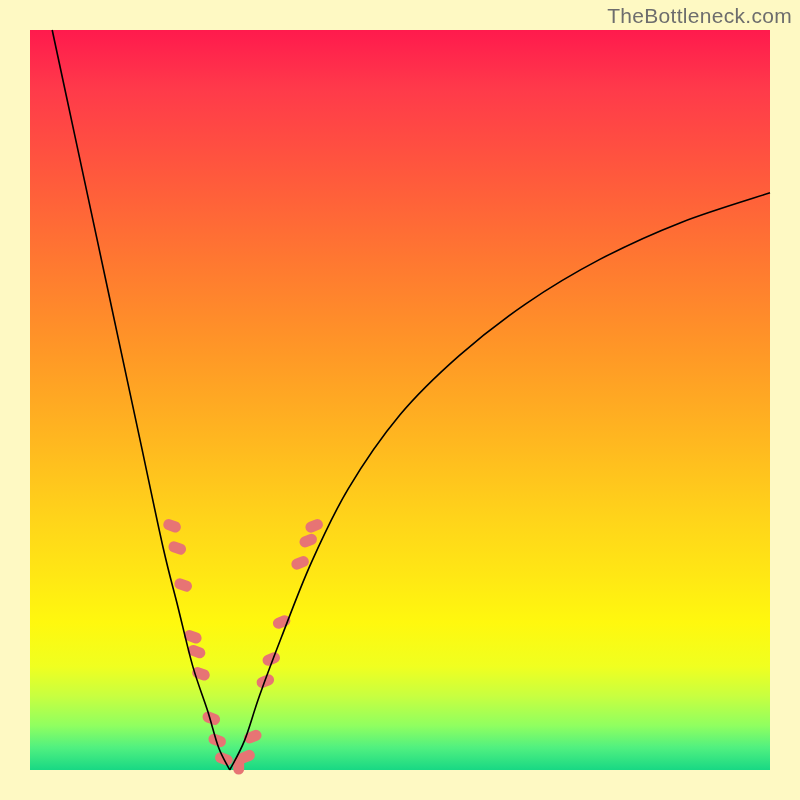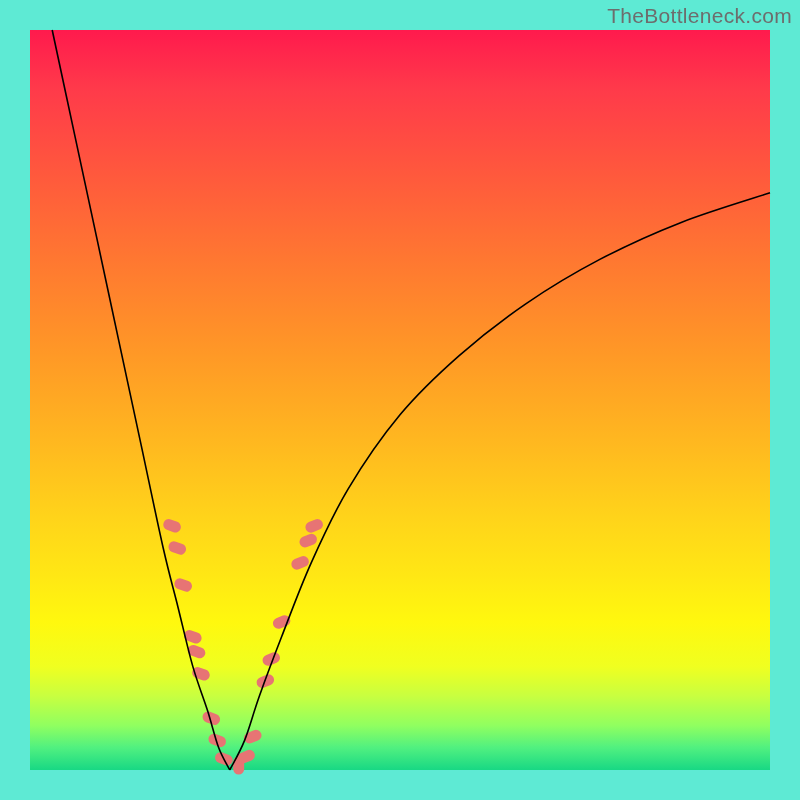--- a/index.html
+++ b/index.html
@@ -10,21 +10,21 @@
     background: #000;
     overflow: hidden;
     font-family: Arial, Helvetica, sans-serif;
   }
   .frame {
     position: absolute;
     left: 0;
     top: 0;
     width: 800px;
     height: 800px;
-    background: #5eead4;
+    background: #fef9c3;
   }
   .plot-area {
     position: absolute;
     left: 30px;
     top: 30px;
     width: 740px;
     height: 740px;
     
     background: linear-gradient(
       to bottom,

